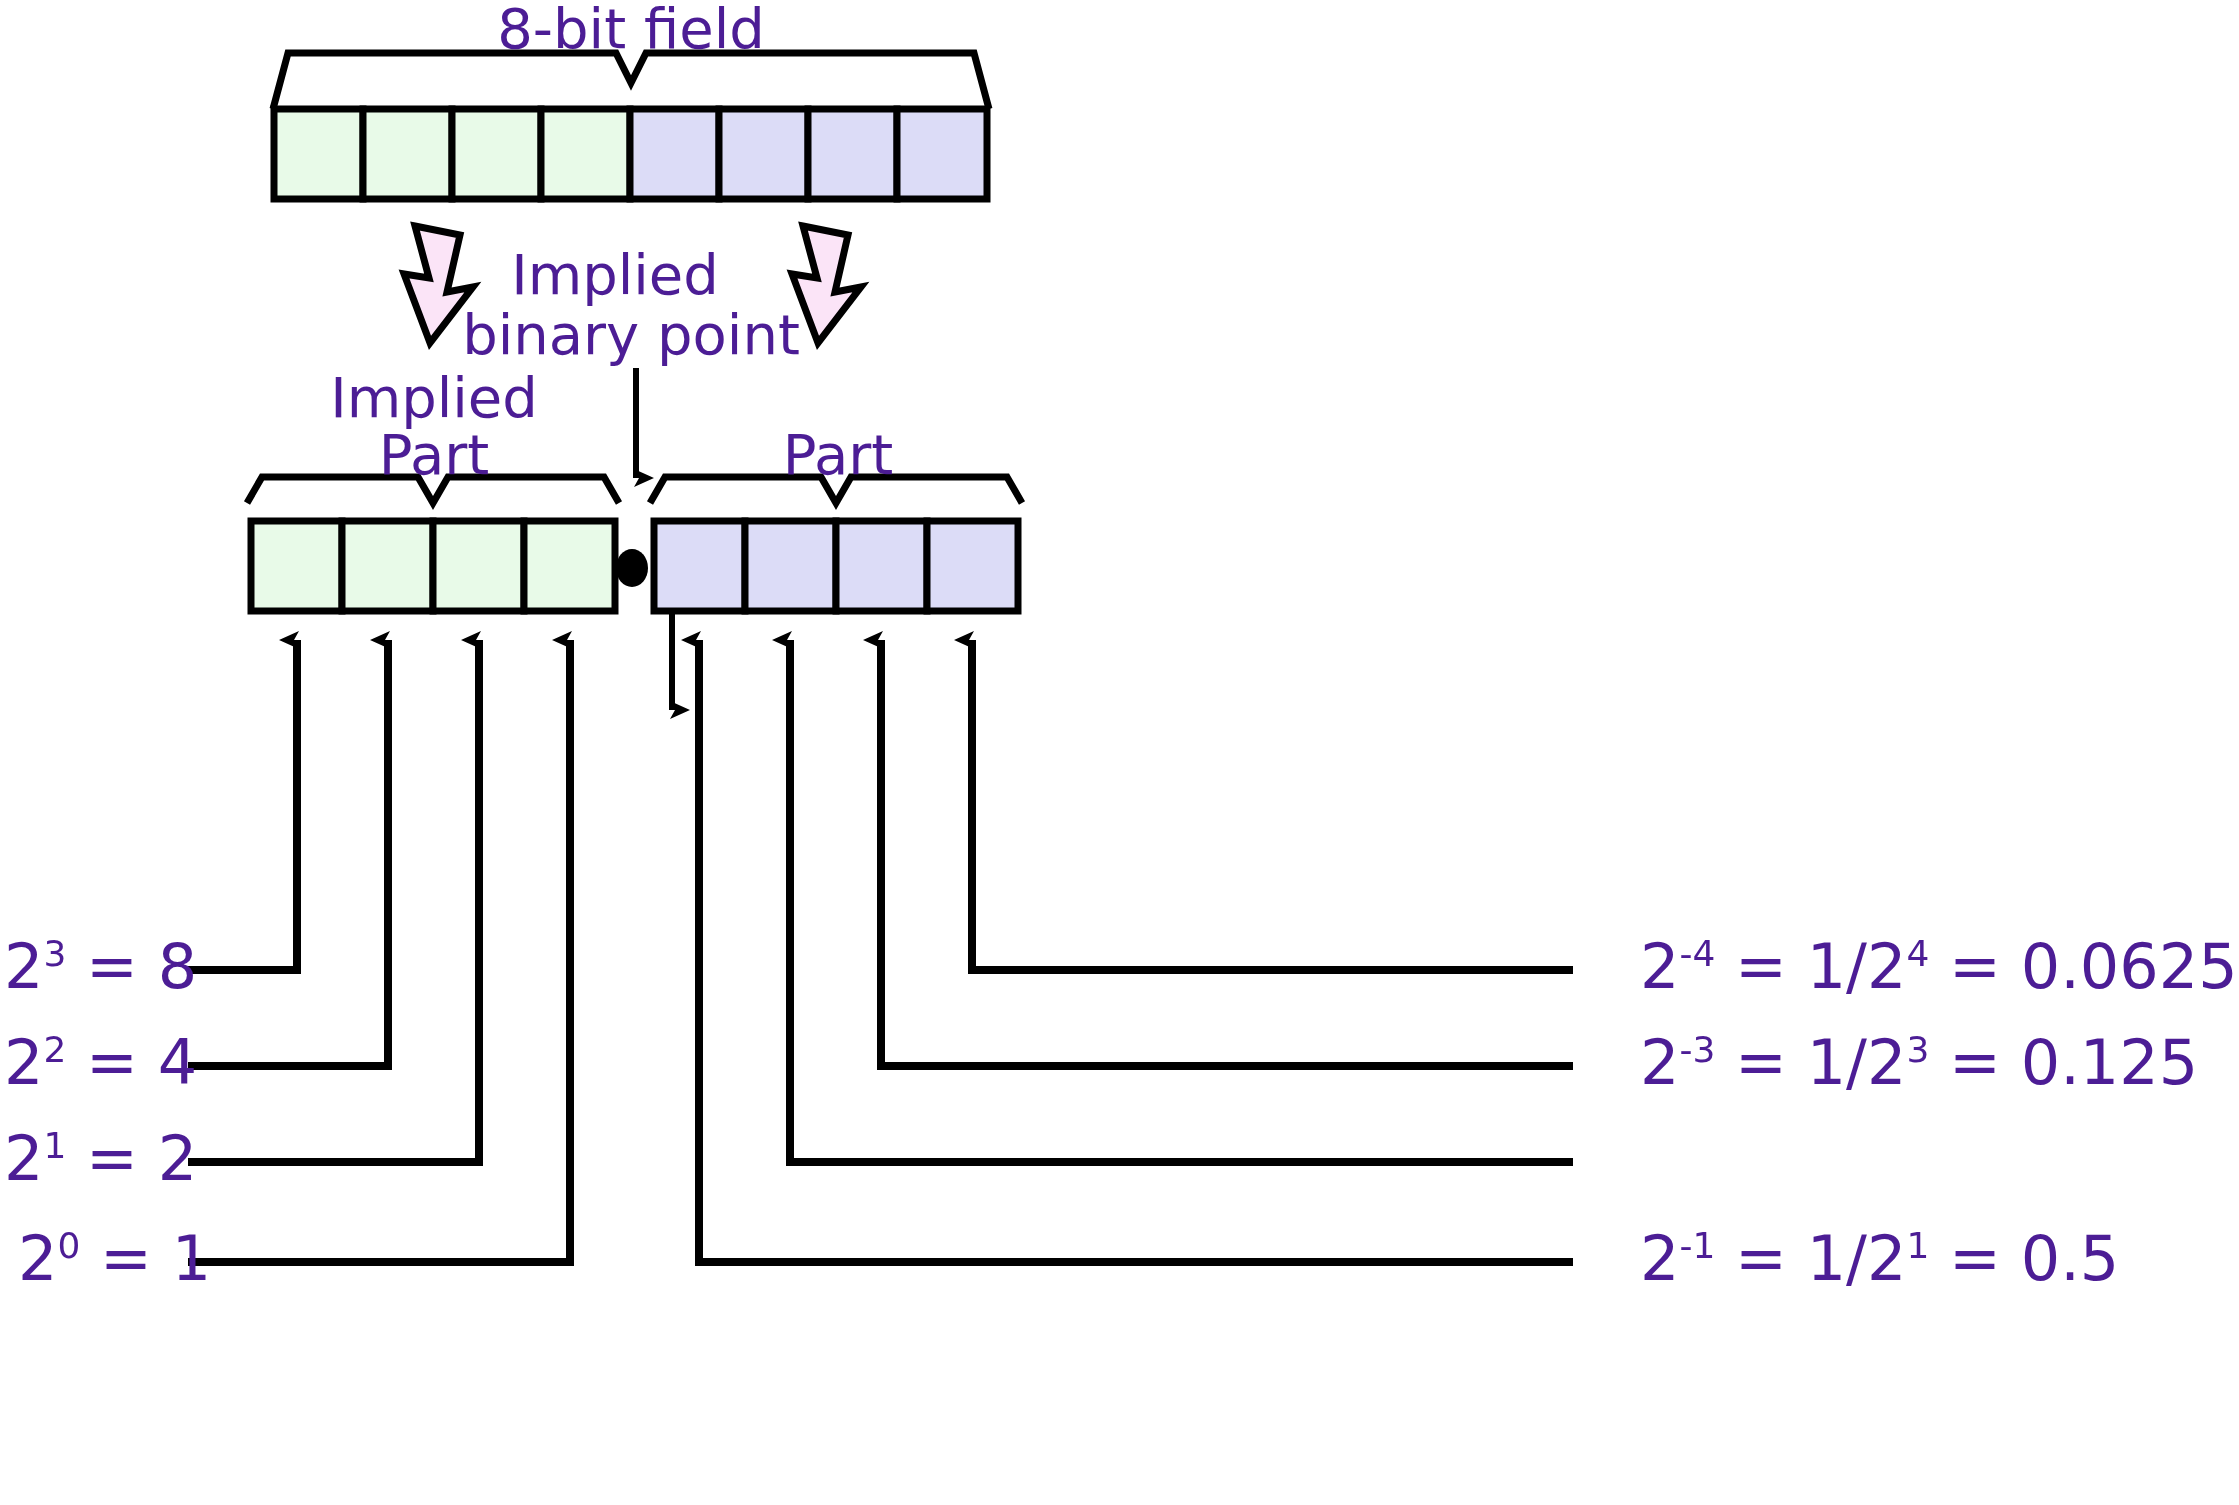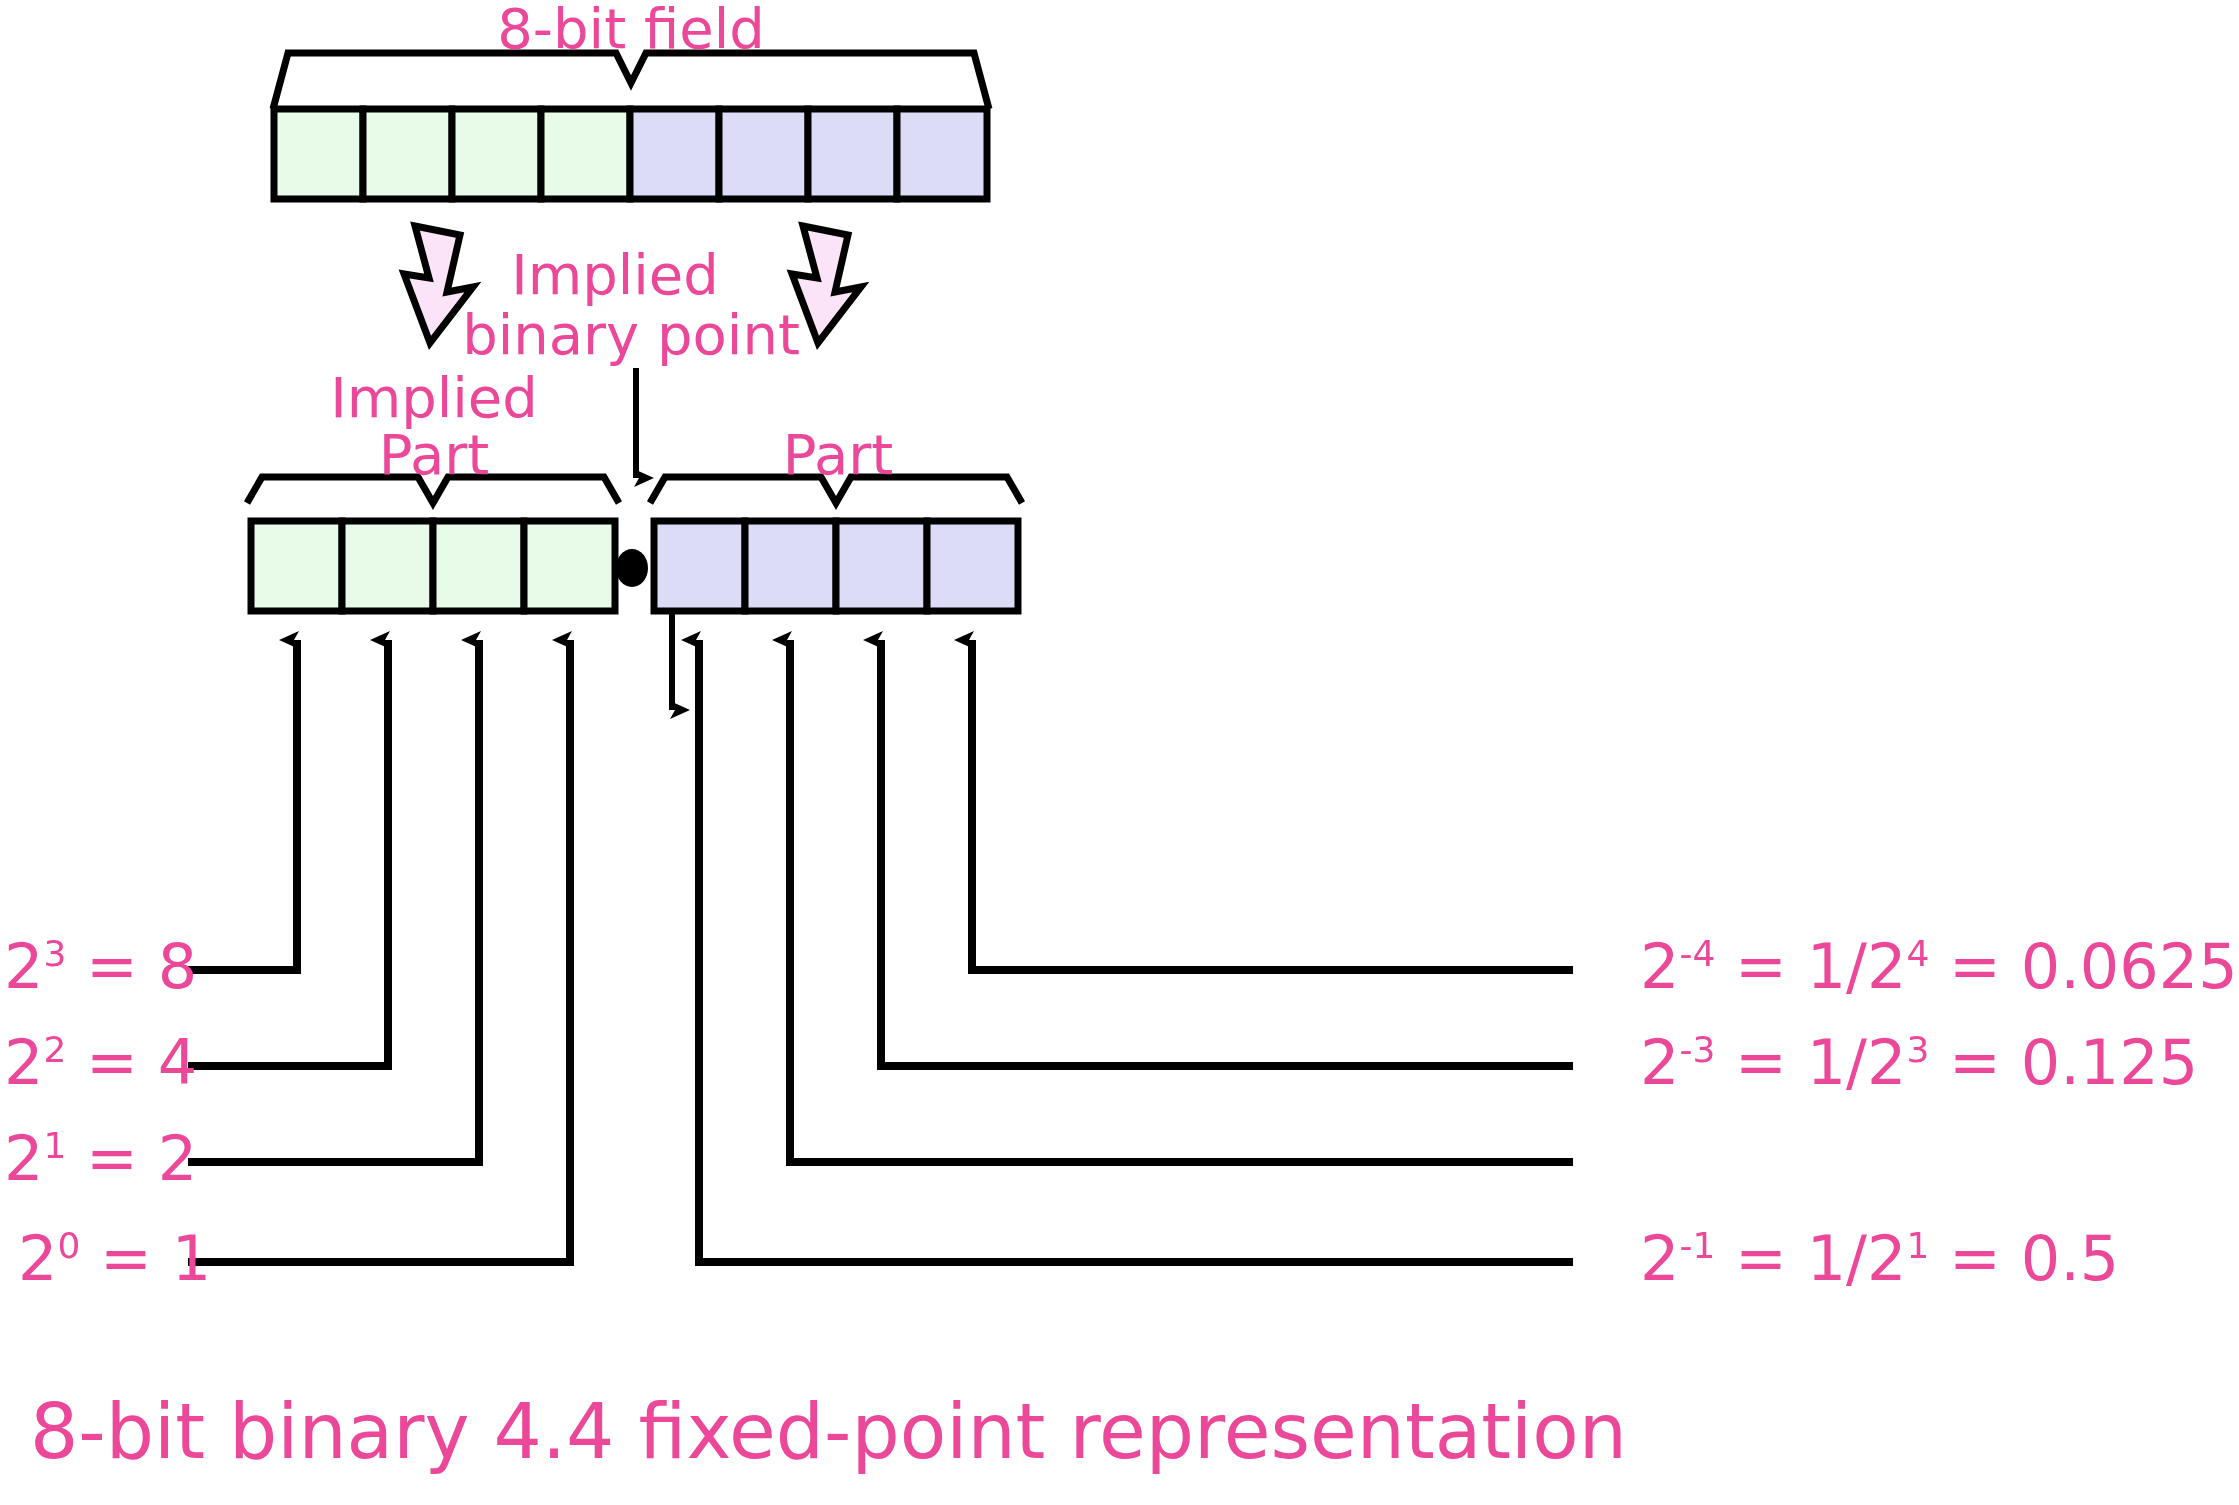--- a/index.html
+++ b/index.html
@@ -24,21 +24,21 @@
   svg#art {
     position: absolute;
     left: 0; top: 0;
     width: 2239px;
     height: 1505px;
   }
   .lbl {
     position: absolute;
     white-space: nowrap;
     font-family: "DejaVu Sans", sans-serif;
-    color: #ec4899;
+    color: #4c1d95;
     line-height: 1.05;
   }
   .ctr { transform: translateX(-50%); text-align: center; }
 
   
   .t-title      { font-size: 56px; }
   .t-section    { font-size: 56px; }
   .t-implied    { font-size: 56px; }
   .t-pow        { font-size: 62px; }
   .t-caption    { font-size: 76px; }
@@ -178,15 +178,14 @@
   <div class="lbl t-pow" style="left:1640px; top:934px;">
     <span>2</span><sup>-4</sup><span> = 1/2</span><sup>4</sup><span> = 0.0625</span>
   </div>
   <div class="lbl t-pow" style="left:1640px; top:1030px;">
     <span>2</span><sup>-3</sup><span> = 1/2</span><sup>3</sup><span> = 0.125</span>
   </div>
   <div class="lbl t-pow" style="left:1640px; top:1226px;text-align:center;">
     <span>2</span><sup>-1</sup><span> = 1/2</span><sup>1</sup><span> = 0.5</span>
   </div>
 
-  <div class="lbl t-caption" style="left:30px; top:1392px;">8-bit binary 4.4 fixed-point representation</div>
 
 </div>
 
 </body></html>

